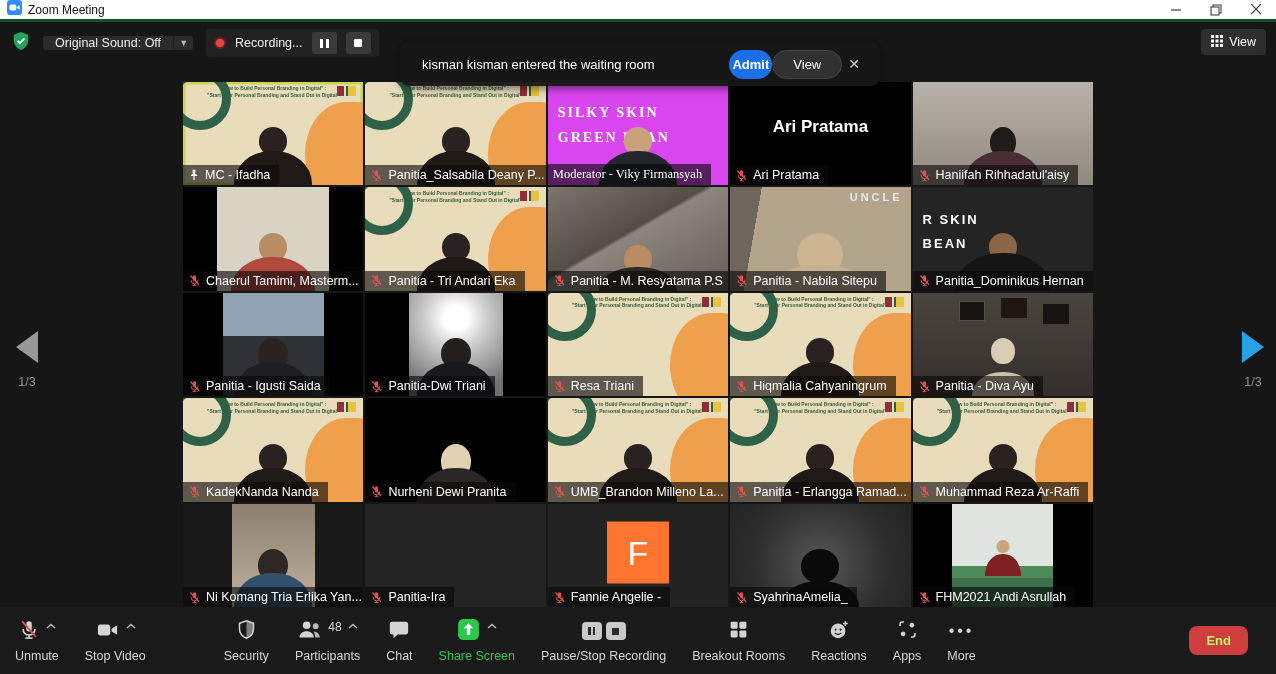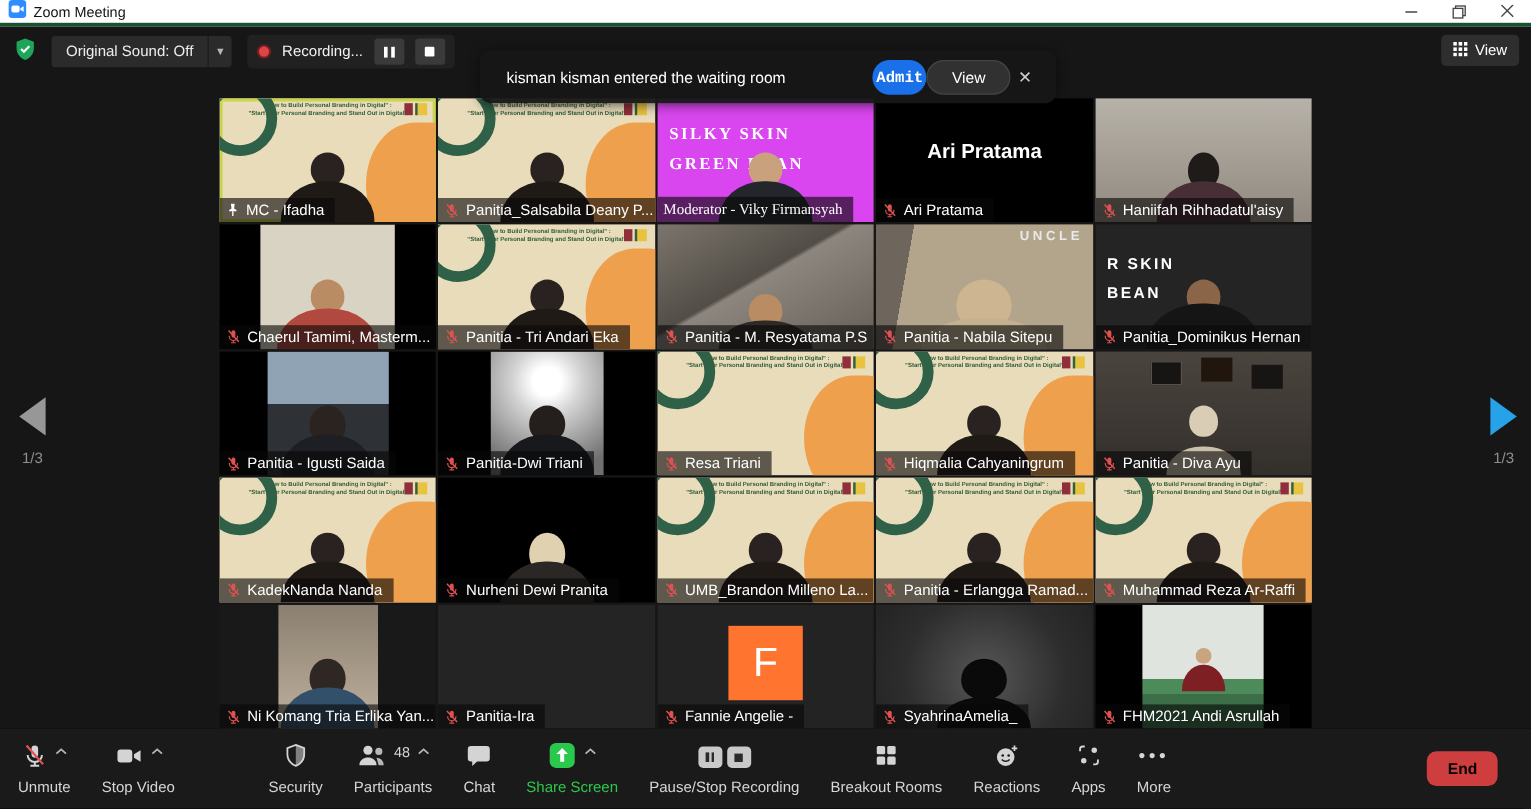--- a/index.html
+++ b/index.html
@@ -12,21 +12,21 @@
     border-bottom:3px solid #14532d; display:flex; align-items:center; padding-left:7px; z-index:30; }
   .titlebar .ttl { font-size:12px; color:#111; margin-left:6px; flex:1; }
   .winbtns { display:flex; height:100%; }
   .winbtn { width:40px; height:100%; display:flex; align-items:center; justify-content:center; }
 
   
   .main { position:absolute; top:22px; left:0; right:0; bottom:67px; background:#161616; }
 
   
   .toptools { position:absolute; top:7px; left:12px; display:flex; align-items:center; gap:13px; z-index:5; }
-  .soundbtn { display:flex; align-items:stretch; background:#2b2b2b; border-radius:3px; height:26px; overflow:hidden; }
+  .soundbtn { display:flex; align-items:stretch; background:#2b2b2b; border-radius:3px; height:14px; overflow:hidden; }
   .soundbtn .sb-main { padding:0 12px; display:flex; align-items:center; font-size:12.5px; color:#ededed; }
   .soundbtn .sb-dd { width:20px; display:flex; align-items:center; justify-content:center;
     border-left:1px solid #1d1d1d; color:#b5b5b5; font-size:9px; }
   .recpill { display:flex; align-items:center; gap:9px; background:#212121; border-radius:4px; height:28px; padding:0 8px; }
   .recdot { width:12px; height:12px; border-radius:50%;
     background:radial-gradient(circle,#e04343 0 44%,#6d1d1d 56% 100%); }
   .reclbl { color:#f2f2f2; font-size:12.5px; }
   .recbtn { width:25px; height:22px; background:#3a3a3a; border-radius:3px; display:flex; align-items:center; justify-content:center; gap:3px; }
   .pausebars i { display:inline-block; width:3px; height:9px; background:#fff; }
   .pausebars { display:flex; gap:3px; }
@@ -34,21 +34,21 @@
 
   .viewbtn { position:absolute; top:7px; right:10px; height:26px; background:#2e2e2e; border-radius:4px;
     display:flex; align-items:center; gap:6px; padding:0 10px; color:#fff; font-size:12.5px; z-index:5; }
 
   
   .banner { position:absolute; top:20px; left:400px; width:480px; height:44px; z-index:20;
     background:rgba(23,23,23,.96); border-radius:9px; display:flex; align-items:center;
     padding:0 14px 0 22px; box-shadow:0 2px 10px rgba(0,0,0,.55); }
   .banner .msg { color:#fff; font-size:13px; white-space:nowrap; flex:1; }
   .banner .admit { background:var(--accent-blue,#1a70e8); color:#fff; font-weight:bold; font-size:13px;
-    border:none; padding:7px 3px; border-radius:17px;font-family:Liberation Mono, monospace; }
+    border:none; padding:7px 3px; border-radius:17px; }
   .banner .bview { background:#313131; color:#fff; font-size:13px; border:1px solid #454545;
     padding:6px 20px; border-radius:17px; }
   .banner .bx { color:#cfcfcf; font-size:14px; padding:4px 6px; }
 
   
   .nav { position:absolute; top:309px; text-align:center; z-index:4; }
   .nav.left { left:16px; } .nav.right { right:12px; }
   .tri { width:0; height:0; border-top:16px solid transparent; border-bottom:16px solid transparent; margin:0 auto; }
   .tri.l { border-right:22px solid #979797; }
   .tri.r { border-left:22px solid #27a2e9; }
@@ -161,21 +161,21 @@
     padding:0 13px; height:100%; color:#d6d6d6; font-size:12.5px; position:relative; }
   .tb-ico { height:26px; display:flex; align-items:center; gap:4px; }
   .chev { margin:-12px 0 0 2px; }
   .count { font-size:12px; color:#d6d6d6; margin-left:2px; align-self:flex-start; margin-top:2px; }
   .tb-btn.share { color:var(--share-green,#2bc84e); }
   .recsq { width:20px; height:18px; background:#c9c9c9; border-radius:4px; display:flex;
     align-items:center; justify-content:center; gap:2px; }
   .recsq i.bar { display:inline-block; width:2.5px; height:8px; background:#2b2b2b; }
   .recsq i.sq  { display:inline-block; width:7px; height:7px; background:#2b2b2b; }
   .dots { letter-spacing:3px; font-size:16px; color:#d6d6d6; line-height:10px; }
-  .endbtn { margin-left:auto; background:var(--end-red,#cf3e3e); color:#000000; font-weight:bold; font-size:13px;
+  .endbtn { margin-left:auto; background:var(--end-red,#cf3e3e); color:#bef264; font-weight:bold; font-size:13px;
     border:none; border-radius:8px; padding:7px 17px; margin-right:18px; }
   .ml { margin-left:52px; }
 </style>
 </head>
 <body>
 
 <div id="app">
 
   <div class="titlebar">
     <span>

